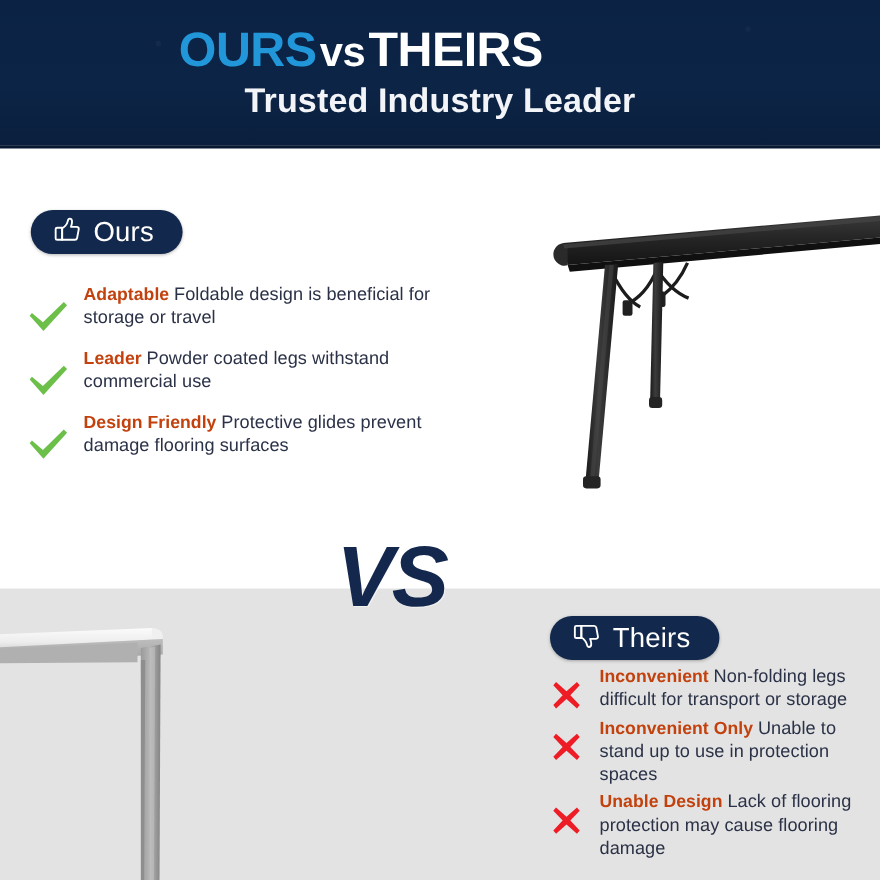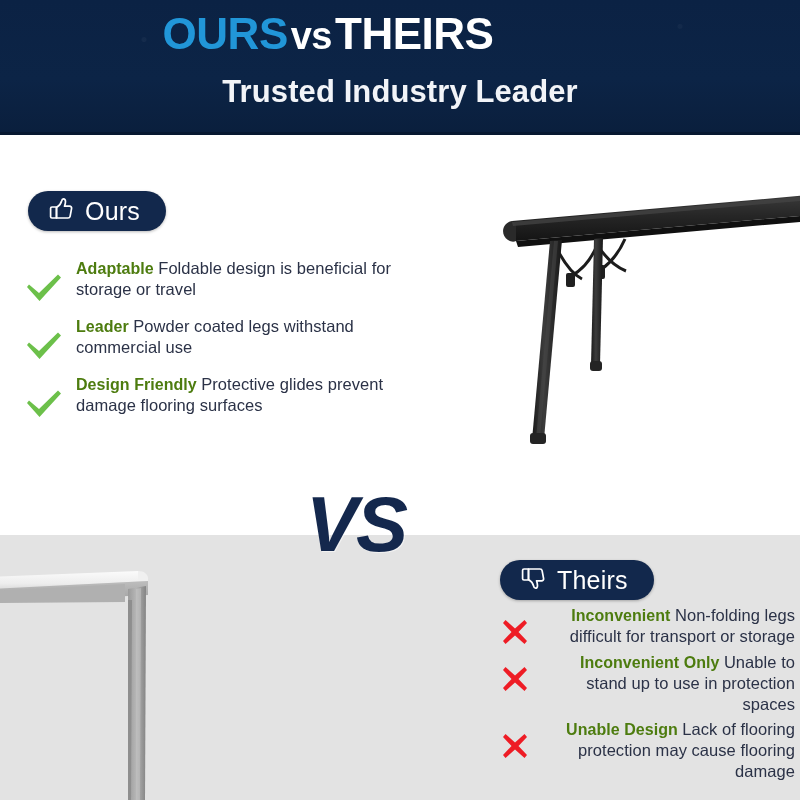--- a/index.html
+++ b/index.html
@@ -32,21 +32,21 @@
       radial-gradient(circle at 18% 30%, rgba(255,255,255,0.035) 0 2px, transparent 3px),
       radial-gradient(circle at 62% 70%, rgba(255,255,255,0.03) 0 2px, transparent 3px),
       radial-gradient(circle at 85% 20%, rgba(255,255,255,0.03) 0 2px, transparent 3px),
       linear-gradient(180deg, #0b2244 0%, #0c2446 60%, #0a1f3d 100%);
     box-sizing: border-box;
     border-bottom: 3px solid #071830;
   }
   .header-title {
     position: absolute;
     left: 0;
-    top: 10px;
+    top: 22px;
     width: 656px;
     text-align: center;
     font-size: 44px;
     font-weight: bold;
     letter-spacing: -0.5px;
     line-height: 48px;
     white-space: nowrap;
   }
   .title-ours {
     color: #2196d8;
@@ -120,34 +120,34 @@
   }
   .list-ours { left: 22px; top: 258px; width: 400px; }
   .list-theirs { left: 495px; top: 605px; width: 300px; }
 
   .feature-row {
     display: flex;
     align-items: flex-start;
     gap: 10px;
     margin-bottom: 12px;
   }
-  .list-theirs .feature-row { margin-bottom: 5px; text-align: right; }
+  .list-theirs .feature-row { margin-bottom: 5px; }
 
   .mark {
     flex: 0 0 auto;
     width: 44px;
     display: flex;
     justify-content: center;
     padding-top: 14px;
   }
   .list-theirs .mark { width: 40px; padding-top: 12px; }
 
   .feature-text { flex: 1 1 auto; }
   .feature-title {
-    color: #4d7c0f;
+    color: #c2410c;
     font-size: 16px;
     font-weight: bold;
     line-height: 20px;
     margin-bottom: 1px;
     letter-spacing: 0.05px;
   }
   .feature-desc {
     color: #2b3247;
     font-size: 16.5px;
     font-weight: normal;

